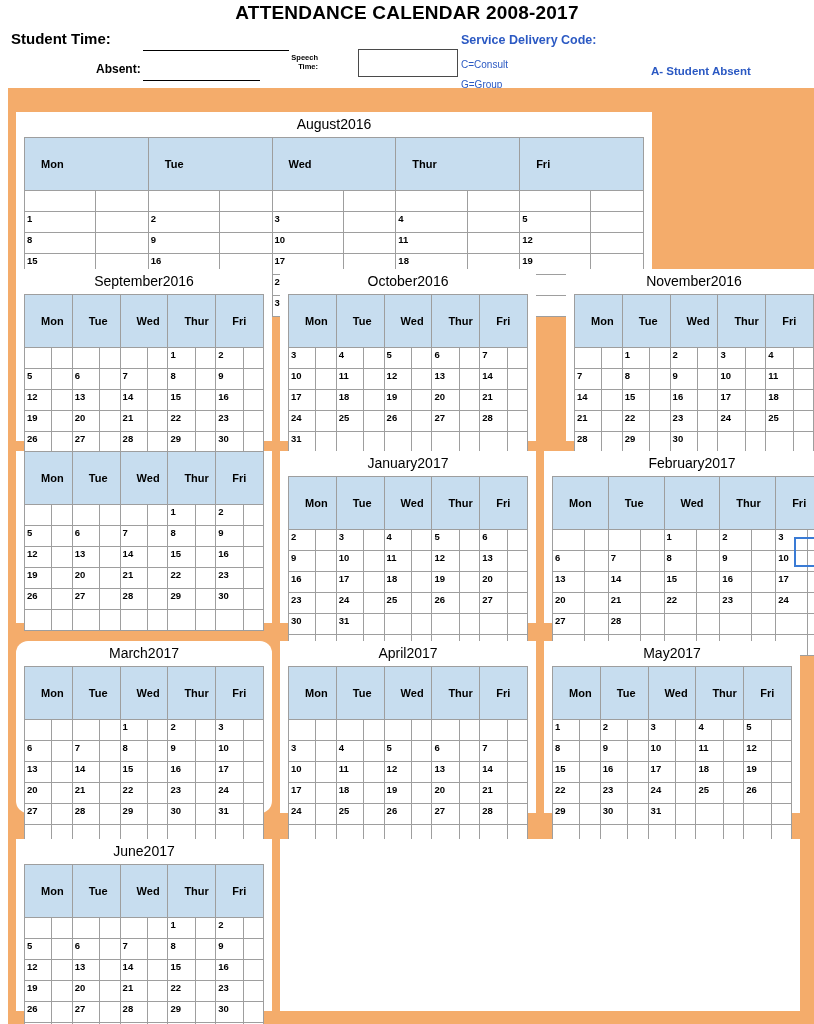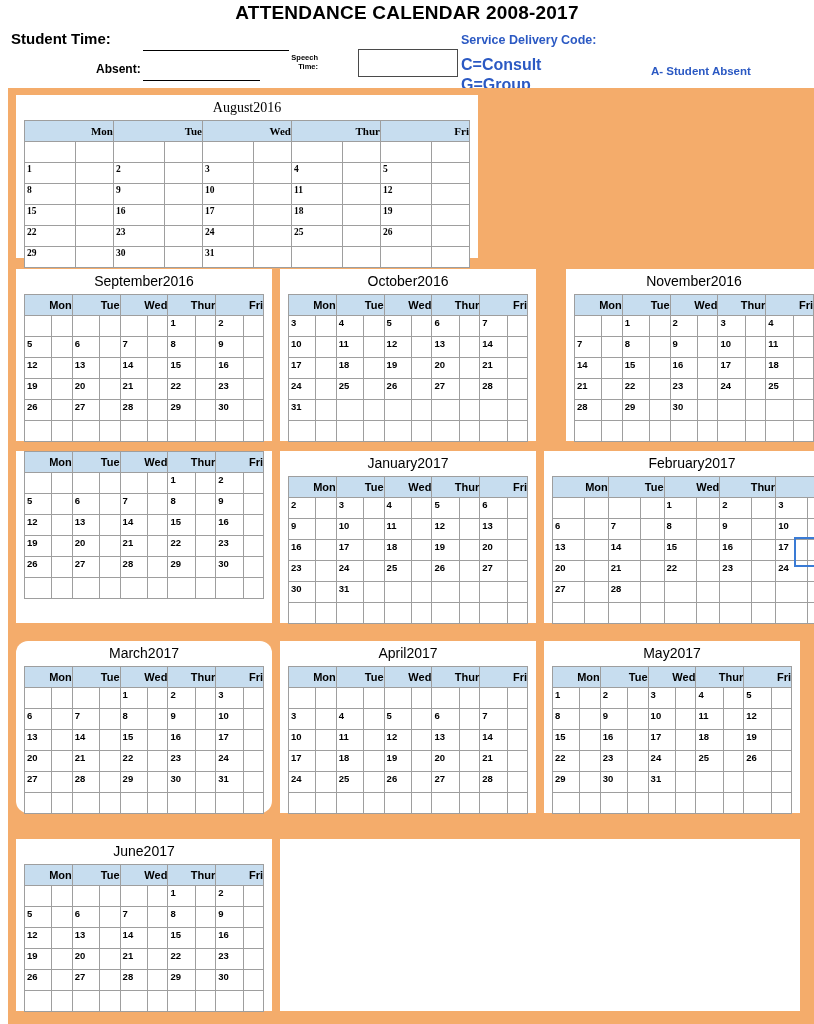--- a/index.html
+++ b/index.html
@@ -60,21 +60,21 @@
 
   
   .legend{position:absolute;left:0;top:0;width:814px;height:265px;pointer-events:none;}
   .legend > *{pointer-events:auto;}
   .legend-title{
     position:absolute;left:461px;top:33px;
     font-size:12.5px;font-weight:bold;color:#2B59C3;
   }
   .legend-col-a{position:absolute;left:461px;top:55px;width:200px;}
   .legend-col-a .li{
-    font-size:16px;font-weight:bold;color:#2B59C3;
+    font-size:10px;font-weight:normal;color:#2B59C3;
     height:20px;line-height:20px;white-space:nowrap;
   }
   .legend-col-b{position:absolute;left:651px;top:61px;width:163px;}
   .legend-col-b .li{
     font-size:11.5px;font-weight:bold;color:#2B59C3;
     height:21px;line-height:21px;white-space:nowrap;
   }
   .legend-col-b .li.small{font-size:8px;height:17px;line-height:17px;}
   .footer-credit{
     position:absolute;left:651px;top:249px;
@@ -98,21 +98,21 @@
     height:25px;line-height:25px;text-align:center;
     font-size:14px;color:#000;
   }
   table.grid{
     border-collapse:collapse;width:calc(100% - 16px);margin:0 8px;
     table-layout:fixed;
   }
   table.grid th{
     background:#C7DDEF;border:1px solid #9e9e9e;
     font-size:11px;font-weight:bold;color:#000;
-    height:20px;padding:0;text-align:right;
+    height:20px;padding:16px;text-align:left;
   }
   table.grid td{
     border:1px solid #9e9e9e;height:19px;padding:0;
     vertical-align:top;background:#fff;
   }
   table.grid td.num{
     font-size:9.5px;font-weight:bold;color:#000;
     padding:1px 0 0 2px;text-align:left;
   }
   table.grid td.mark{background:#fff;}
@@ -165,21 +165,21 @@
       <div class="li">W- Weather Day</div>
       <div class="li">X- Student not available</div>
       <div class="li">WD- STUDENT WITHDREW</div>
       <div class="li">MU- MAKEUP SESSION</div>
       <div class="li">*Therapy started</div>
     </div>
   <div class="footer-credit">www.myeasybee.com ©Easybee</div>
 </div>
 
 <div class="board">
-  <div class="panel" style="left:8px;top:7px;width:462px;height:163px;font-family:Liberation Serif, serif;">
+  <div class="panel" style="left:8px;top:24px;width:636px;height:163px;">
       <div class="cal">
         <div class="cal-title">August2016</div>
         <table class="grid">
           <colgroup>
             <col style="width: 11.5%;">
             <col style="width: 8.5%;">
             <col style="width: 11.5%;">
             <col style="width: 8.5%;">
             <col style="width: 11.5%;">
             <col style="width: 8.5%;">

